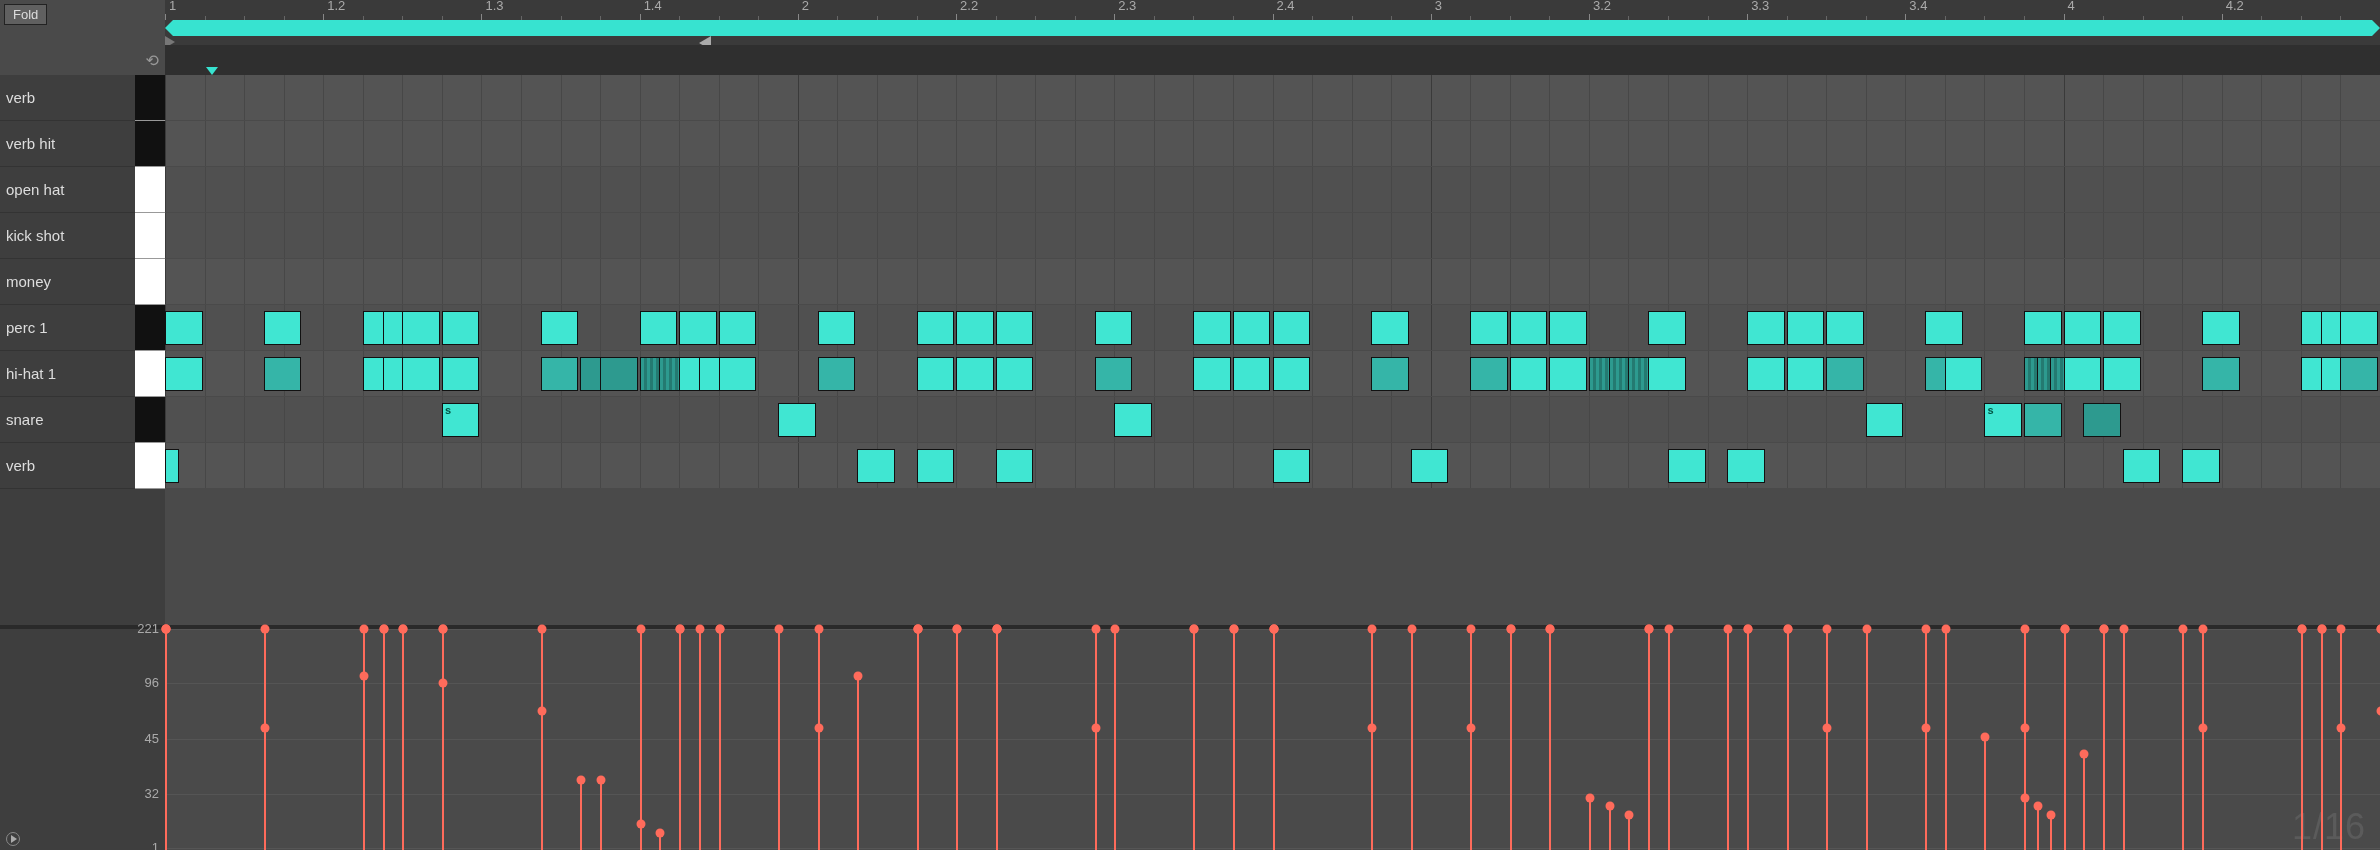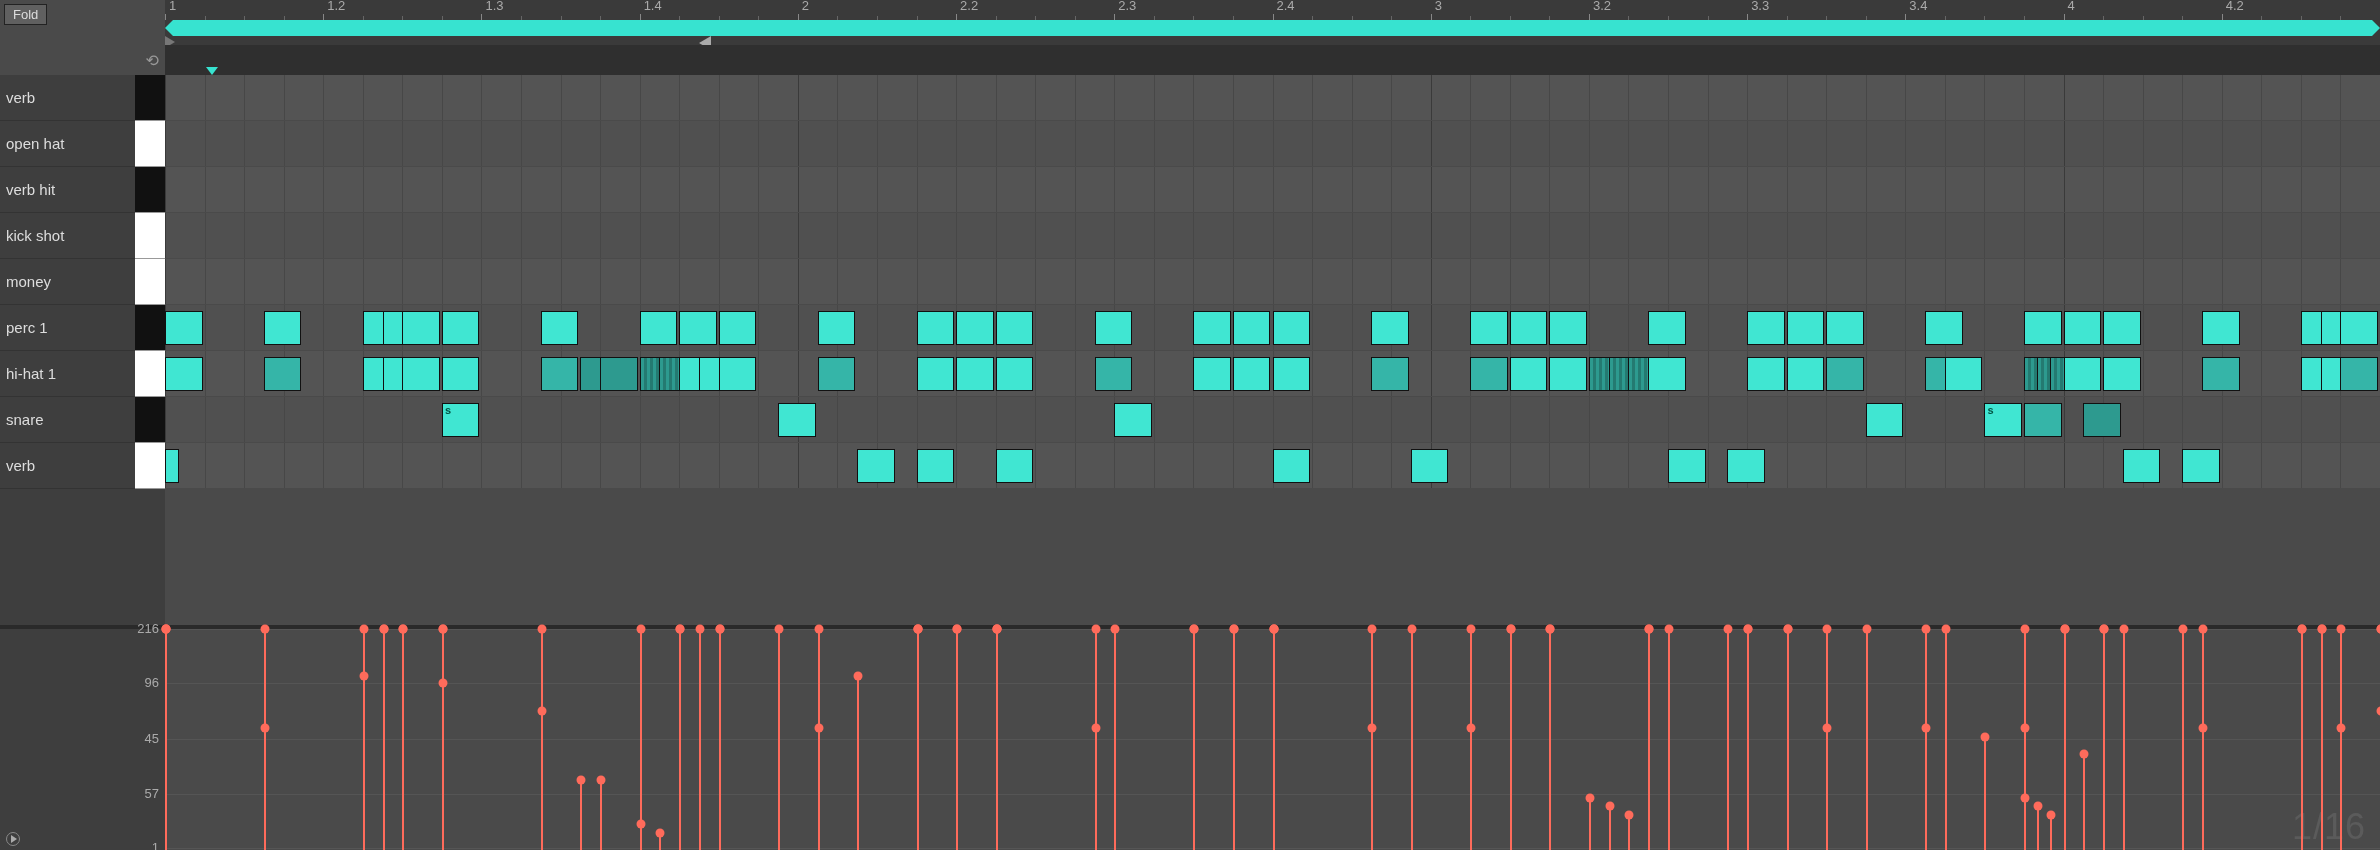--- a/index.html
+++ b/index.html
@@ -471,23 +471,23 @@
             <div class="vgrid bar" style="left: 1898.57px;"></div>
             <div class="vgrid" style="left: 1938.12px;"></div>
             <div class="vgrid" style="left: 1977.68px;"></div>
             <div class="vgrid" style="left: 2017.23px;"></div>
             <div class="vgrid" style="left: 2056.79px;"></div>
             <div class="vgrid" style="left: 2096.34px;"></div>
             <div class="vgrid" style="left: 2135.89px;"></div>
             <div class="vgrid" style="left: 2175.45px;"></div>
           </div>
         </div>
-        <div class="track-row alt">
-          <div class="track-label">open hat</div>
-          <div class="track-key"></div>
+        <div class="track-row">
+          <div class="track-label">verb hit</div>
+          <div class="track-key black"></div>
           <div class="track-lane">
             <div class="vgrid bar" style="left: 0px;"></div>
             <div class="vgrid" style="left: 39.5536px;"></div>
             <div class="vgrid" style="left: 79.1071px;"></div>
             <div class="vgrid" style="left: 118.661px;"></div>
             <div class="vgrid" style="left: 158.214px;"></div>
             <div class="vgrid" style="left: 197.768px;"></div>
             <div class="vgrid" style="left: 237.321px;"></div>
             <div class="vgrid" style="left: 276.875px;"></div>
             <div class="vgrid" style="left: 316.429px;"></div>
@@ -533,23 +533,23 @@
             <div class="vgrid bar" style="left: 1898.57px;"></div>
             <div class="vgrid" style="left: 1938.12px;"></div>
             <div class="vgrid" style="left: 1977.68px;"></div>
             <div class="vgrid" style="left: 2017.23px;"></div>
             <div class="vgrid" style="left: 2056.79px;"></div>
             <div class="vgrid" style="left: 2096.34px;"></div>
             <div class="vgrid" style="left: 2135.89px;"></div>
             <div class="vgrid" style="left: 2175.45px;"></div>
           </div>
         </div>
-        <div class="track-row">
-          <div class="track-label">verb hit</div>
-          <div class="track-key black"></div>
+        <div class="track-row alt">
+          <div class="track-label">open hat</div>
+          <div class="track-key"></div>
           <div class="track-lane">
             <div class="vgrid bar" style="left: 0px;"></div>
             <div class="vgrid" style="left: 39.5536px;"></div>
             <div class="vgrid" style="left: 79.1071px;"></div>
             <div class="vgrid" style="left: 118.661px;"></div>
             <div class="vgrid" style="left: 158.214px;"></div>
             <div class="vgrid" style="left: 197.768px;"></div>
             <div class="vgrid" style="left: 237.321px;"></div>
             <div class="vgrid" style="left: 276.875px;"></div>
             <div class="vgrid" style="left: 316.429px;"></div>
@@ -1077,24 +1077,24 @@
           <div class="track-label"></div>
           <div class="track-key"></div>
           <div class="track-lane"></div>
         </div>
       </div>
   </div>
 
   <div class="bottom">
     <div class="vel-left" id="vel-left">
       <div class="vel-play"></div>
-    <div class="vel-scale" style="top: -8px;">216</div>
+    <div class="vel-scale" style="top: -8px;">221</div>
         <div class="vel-scale" style="top: 45.9449px;">96</div>
         <div class="vel-scale" style="top: 101.63px;">45</div>
-        <div class="vel-scale" style="top: 157.315px;">57</div>
+        <div class="vel-scale" style="top: 157.315px;">32</div>
         <div class="vel-scale" style="top: 211.26px;">1</div>
       </div>
     <div class="vel-lane" id="vel-lane">
       <div class="grid-readout">1/16</div>
     <div class="vel-hgrid" style="top: 0px;"></div>
         <div class="vel-hgrid" style="top: 53.9449px;"></div>
         <div class="vel-hgrid" style="top: 109.63px;"></div>
         <div class="vel-hgrid" style="top: 165.315px;"></div>
         <div class="vel-hgrid" style="top: 219.26px;"></div>
         <div class="vel-stem" style="left: 0px; height: 221px;"></div>

